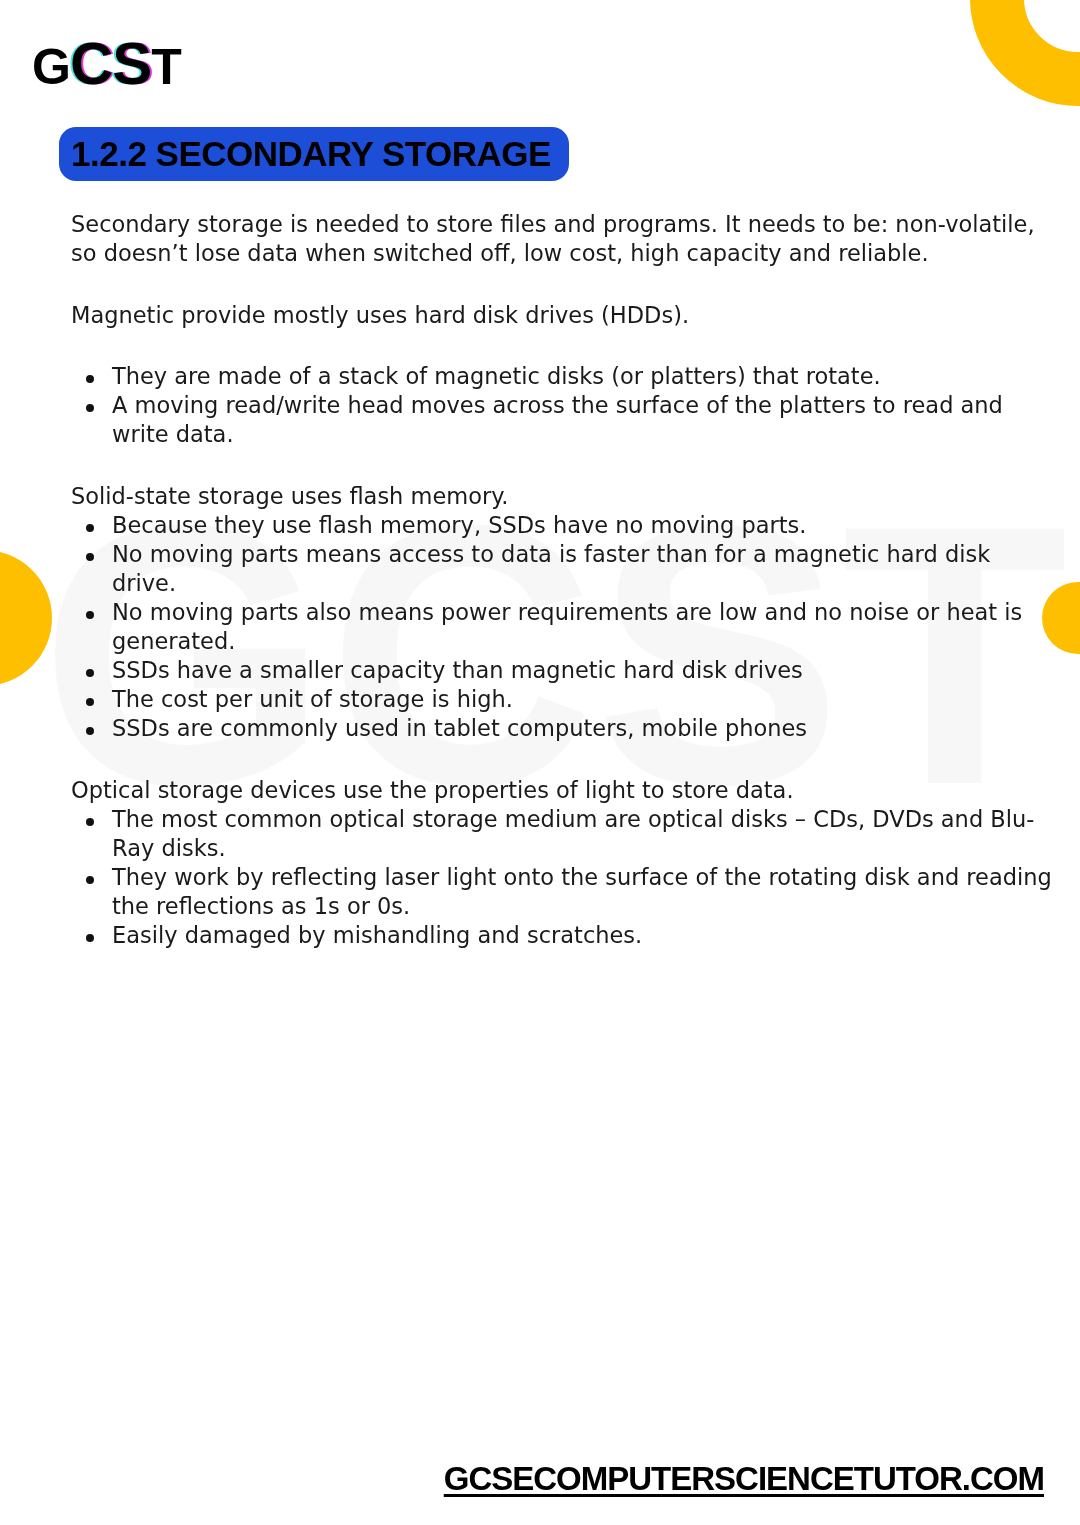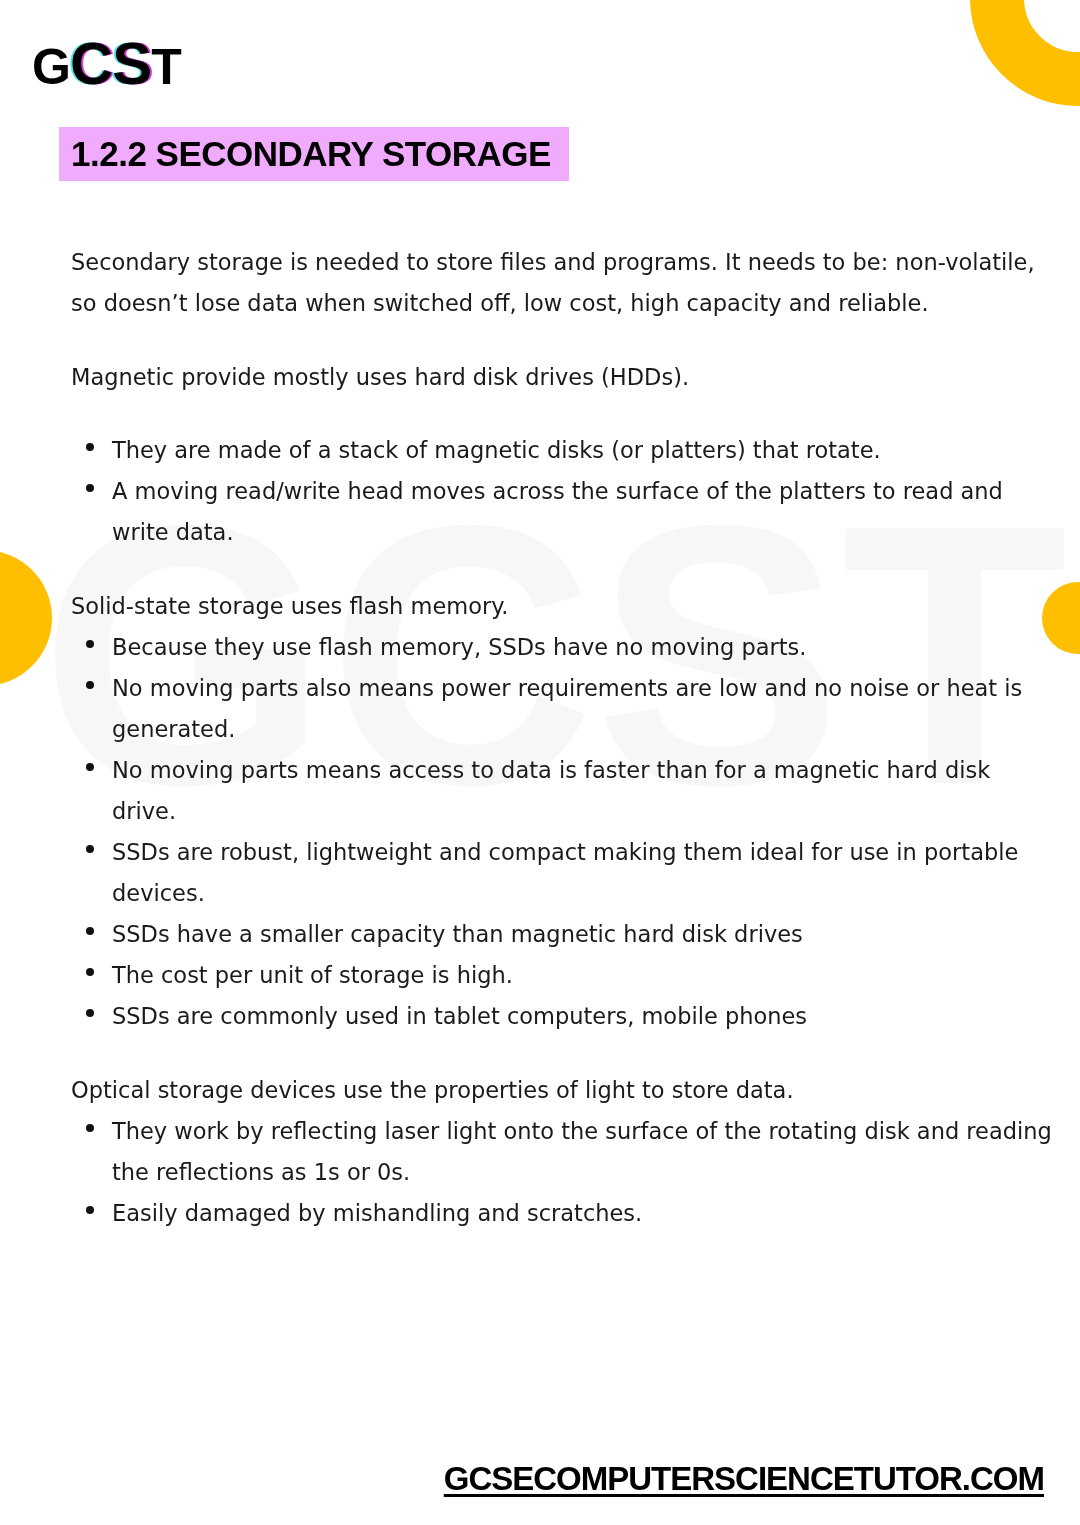--- a/index.html
+++ b/index.html
@@ -71,22 +71,22 @@
     .logo .cs {
       font-size: 60px;
       text-shadow: -2px 0 0 #4fe3e8, 2px 0 0 #d83cd8;
     }
     .title-badge {
       position: absolute;
       left: 59px;
       top: 127px;
       height: 54px;
       width: 510px;
-      background: #f0abfc;
-      border-radius: 0;
+      background: #1d4ed8;
+      border-radius: 17px;
       z-index: 2;
       display: flex;
       align-items: center;
       box-sizing: border-box;
       padding-left: 12px;
     }
     .title-badge h1 {
       margin: 0;
       font-family: "Liberation Sans", sans-serif;
       font-weight: bold;
@@ -95,23 +95,22 @@
       letter-spacing: -0.5px;
     }
     .content {
       position: absolute;
       left: 71px;
       top: 210px;
       width: 985px;
       z-index: 2;
       font-family: "DejaVu Sans", sans-serif;
       font-size: 22.5px;
-      line-height: 41px;
+      line-height: 29px;
       color: #1a1a1a;
-      margin-top: 32px;
     }
     .content p {
       margin: 0;
     }
     .gap { height: 32.7px; }
     ul {
       margin: 0;
       padding: 0;
       list-style: none;
     }
@@ -172,32 +171,32 @@
       <li>They are made of a stack of magnetic disks (or platters) that rotate.</li>
       <li>A moving read/write head moves across the surface of the platters to read and write data.</li>
     </ul>
   </section>
   <div class="gap"></div>
 
   <section>
     <p>Solid-state storage uses flash memory.</p>
     <ul>
       <li>Because they use flash memory, SSDs have no moving parts.</li>
+      <li>No moving parts means access to data is faster than for a magnetic hard disk drive.</li>
       <li>No moving parts also means power requirements are low and no noise or heat is generated.</li>
-      <li>No moving parts means access to data is faster than for a magnetic hard disk drive.</li>
-      <li>SSDs are robust, lightweight and compact making them ideal for use in portable devices.</li>
       <li>SSDs have a smaller capacity than magnetic hard disk drives</li>
       <li>The cost per unit of storage is high.</li>
       <li>SSDs are commonly used in tablet computers, mobile phones</li>
     </ul>
   </section>
   <div class="gap"></div>
 
   <section>
     <p>Optical storage devices use the properties of light to store data.</p>
     <ul>
+      <li>The most common optical storage medium are optical disks – CDs, DVDs and Blu-Ray disks.</li>
       <li>They work by reflecting laser light onto the surface of the rotating disk and reading the reflections as 1s or 0s.</li>
       <li>Easily damaged by mishandling and scratches.</li>
     </ul>
   </section>
 </div>
 
 <a class="footer-link">GCSECOMPUTERSCIENCETUTOR.COM</a>
 
 </body></html>

